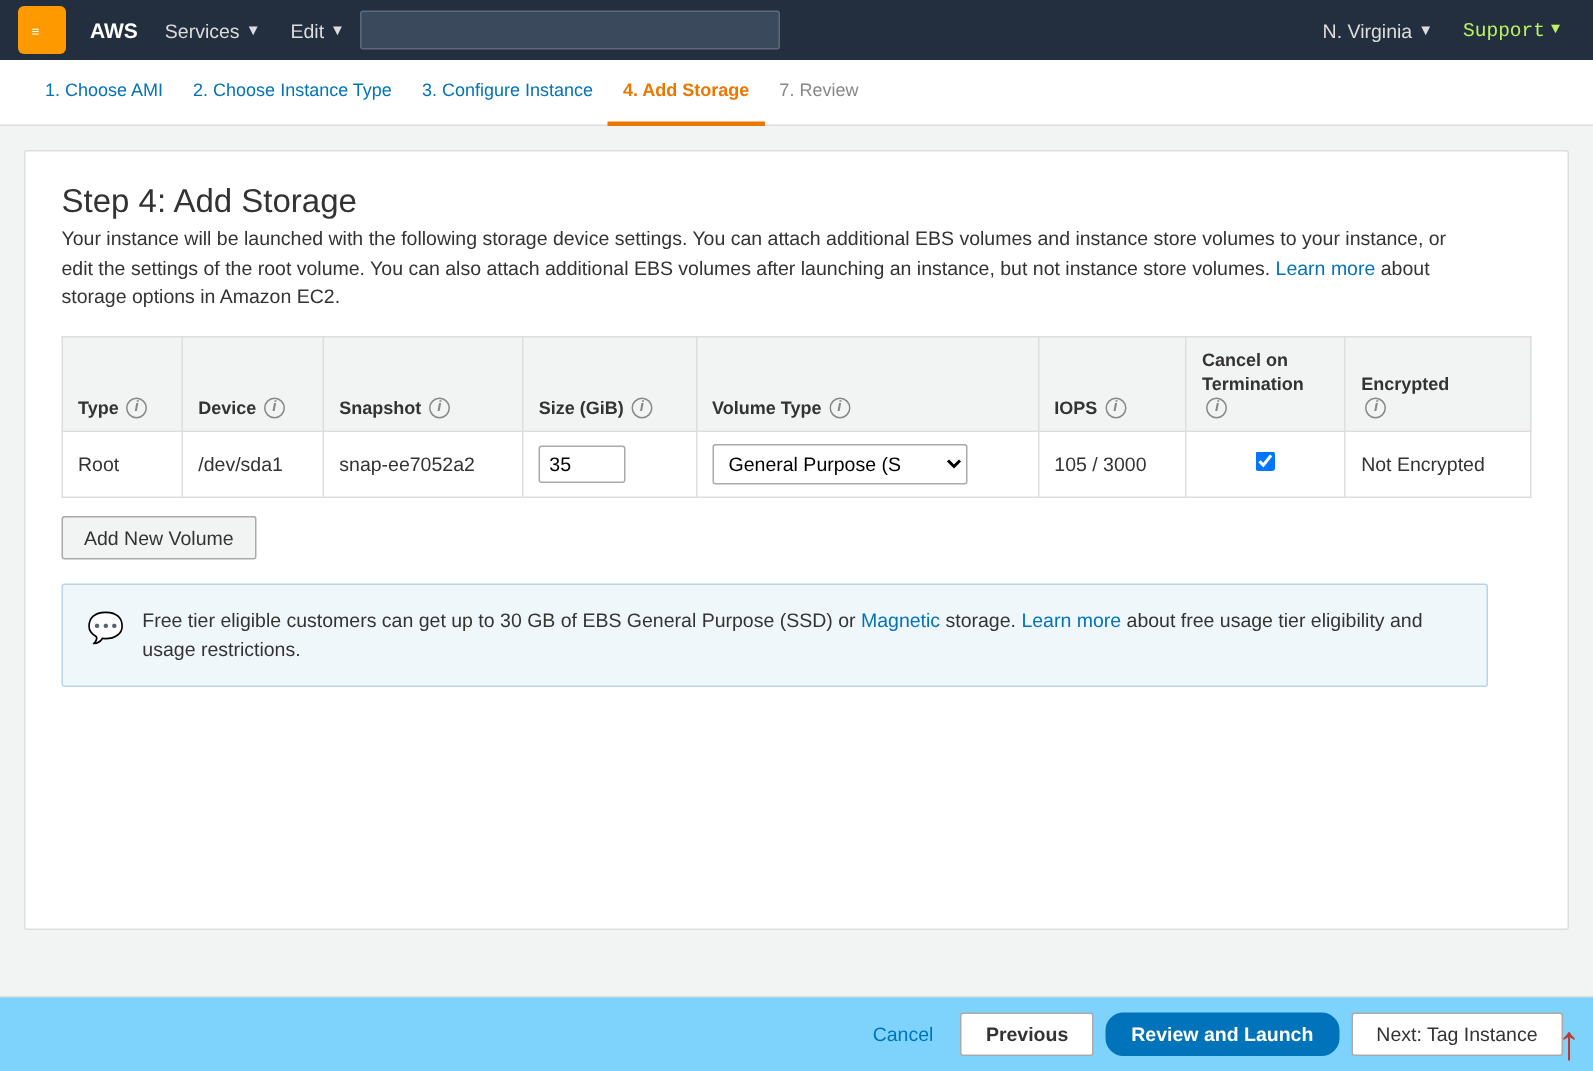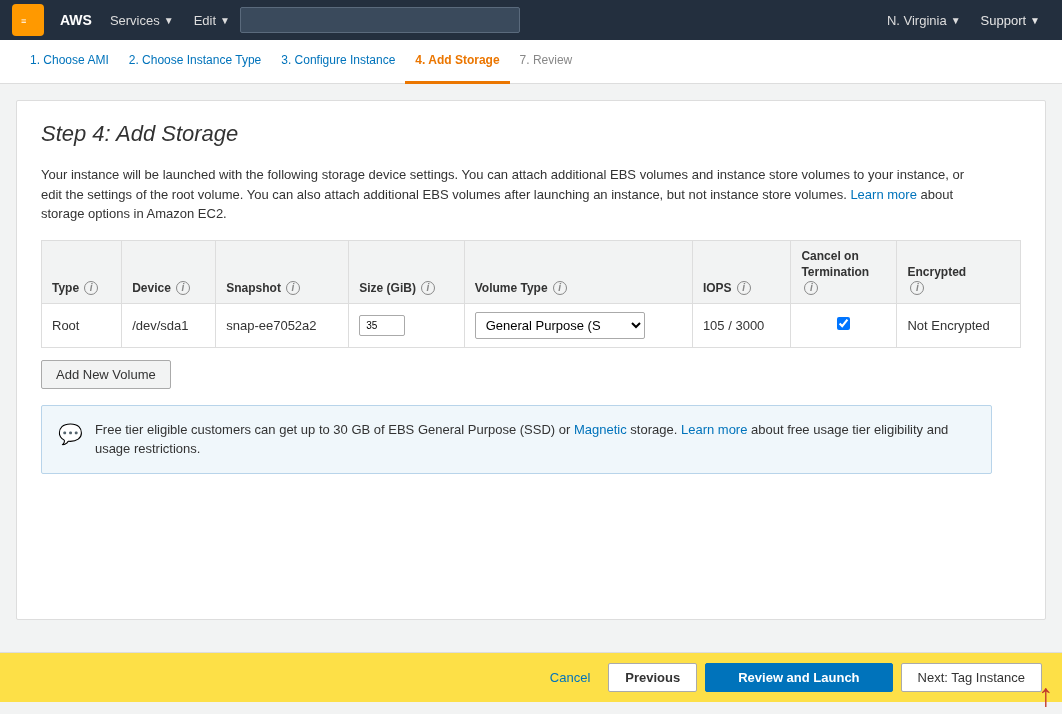--- a/index.html
+++ b/index.html
@@ -36,21 +36,21 @@
     .nav-item {
       color: #ddd;
       font-size: 13px;
       padding: 0 10px;
       cursor: pointer;
       display: flex; align-items: center; gap: 4px;
       height: 40px;
     }
     .nav-spacer { flex: 1; }
     .nav-region { font-size: 13px; color: #ddd; padding: 0 10px; cursor: pointer; display: flex; align-items: center; gap: 4px; }
-    .nav-support { font-size: 13px; color: #e5e5e5; padding: 0 10px; cursor: pointer; display: flex; align-items: center; gap: 4px; }
+    .nav-support { font-size: 13px; color: #bef264; padding: 0 10px; cursor: pointer; display: flex; align-items: center; gap: 4px; font-family: Liberation Mono, monospace; }
     .caret { font-size: 10px; }
 
     
     .step-nav {
       background: #fff;
       border-bottom: 1px solid #ddd;
       display: flex;
       align-items: center;
       padding: 0 20px;
       height: 44px;
@@ -83,22 +83,21 @@
       padding: 20px 24px;
       border: 1px solid #ddd;
       border-radius: 2px;
       min-height: 520px;
     }
 
     .page-title {
       font-size: 22px;
       font-weight: 300;
       color: #333;
-      margin-bottom: 18px;
-      font-style: italic;
+      margin-bottom: 2px;
     }
 
     .description {
       font-size: 13px;
       color: #333;
       line-height: 1.5;
       margin-bottom: 16px;
       max-width: 95%;
     }
 
@@ -138,25 +137,25 @@
       font-size: 10px;
       color: #888;
       cursor: pointer;
       margin-left: 3px;
       font-style: italic;
       font-weight: bold;
       vertical-align: middle;
     }
 
     .size-input {
-      width: 46px;
+      width: 58px;
       padding: 4px 6px;
       border: 1px solid #aaa;
       border-radius: 2px;
-      font-size: 10px;
+      font-size: 13px;
     }
     .vol-select {
       padding: 4px 6px;
       border: 1px solid #aaa;
       border-radius: 2px;
       font-size: 13px;
       background: #fff;
     }
     .checkbox-cell {
       text-align: center;
@@ -193,29 +192,29 @@
     }
     .info-box-text {
       font-size: 13px;
       color: #333;
       line-height: 1.5;
     }
     .info-box-text a { color: #0073bb; text-decoration: none; }
 
     
     .bottom-bar {
-      background: #fde047;
+      background: #7dd3fc;
       border-top: 1px solid #ddd;
       display: flex;
       align-items: center;
       justify-content: flex-end;
       padding: 10px 20px;
       gap: 8px;
       position: fixed;
-      bottom: 12px;
+      bottom: 0;
       left: 0;
       right: 0;
       height: 50px;
     }
     .btn-cancel {
       background: none;
       border: none;
       color: #0073bb;
       font-size: 13px;
       cursor: pointer;
@@ -229,23 +228,23 @@
       font-size: 13px;
       border-radius: 2px;
       cursor: pointer;
       color: #333;
       font-weight: bold;
     }
     .btn-review {
       background: #0073bb;
       border: 1px solid #0073bb;
       color: #fff;
-      padding: 6px 32px;
-      font-size: 13px;
-      border-radius: 2px;
+      padding: 6px 16px;
+      font-size: 13px;
+      border-radius: 12px;
       cursor: pointer;
       font-weight: 600;
     }
     .btn-next {
       background: #fff;
       border: 1px solid #aaa;
       padding: 6px 16px;
       font-size: 13px;
       border-radius: 2px;
       cursor: pointer;

